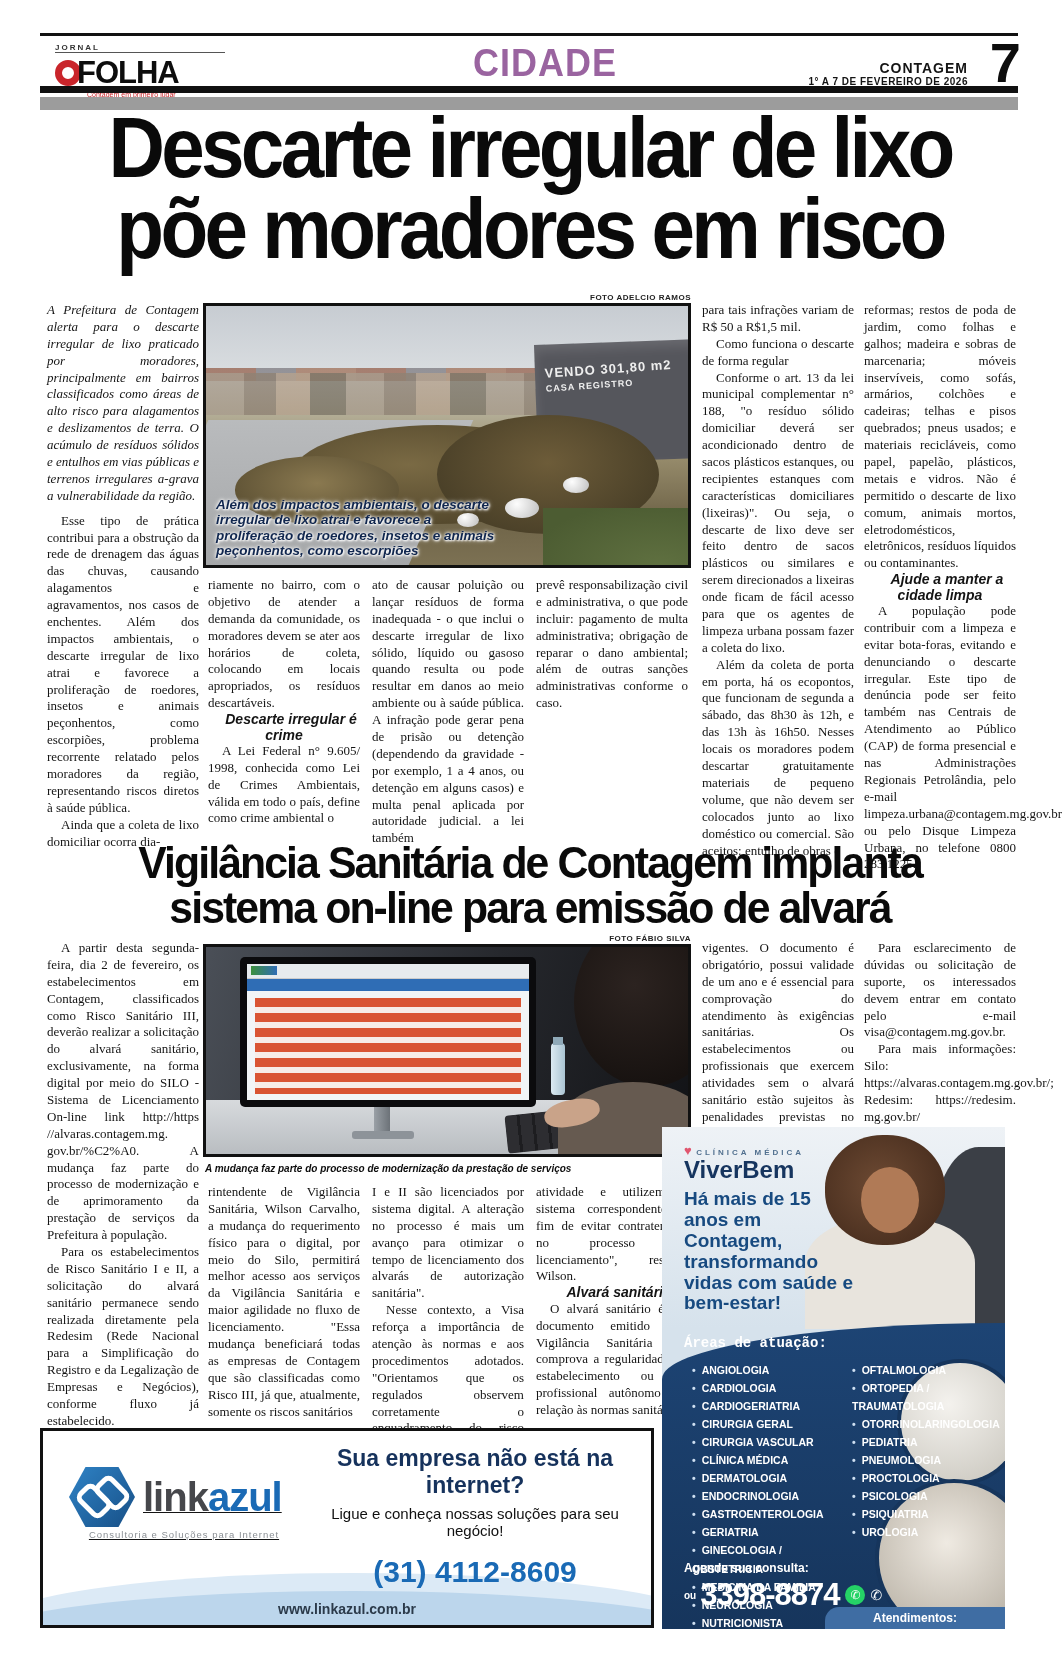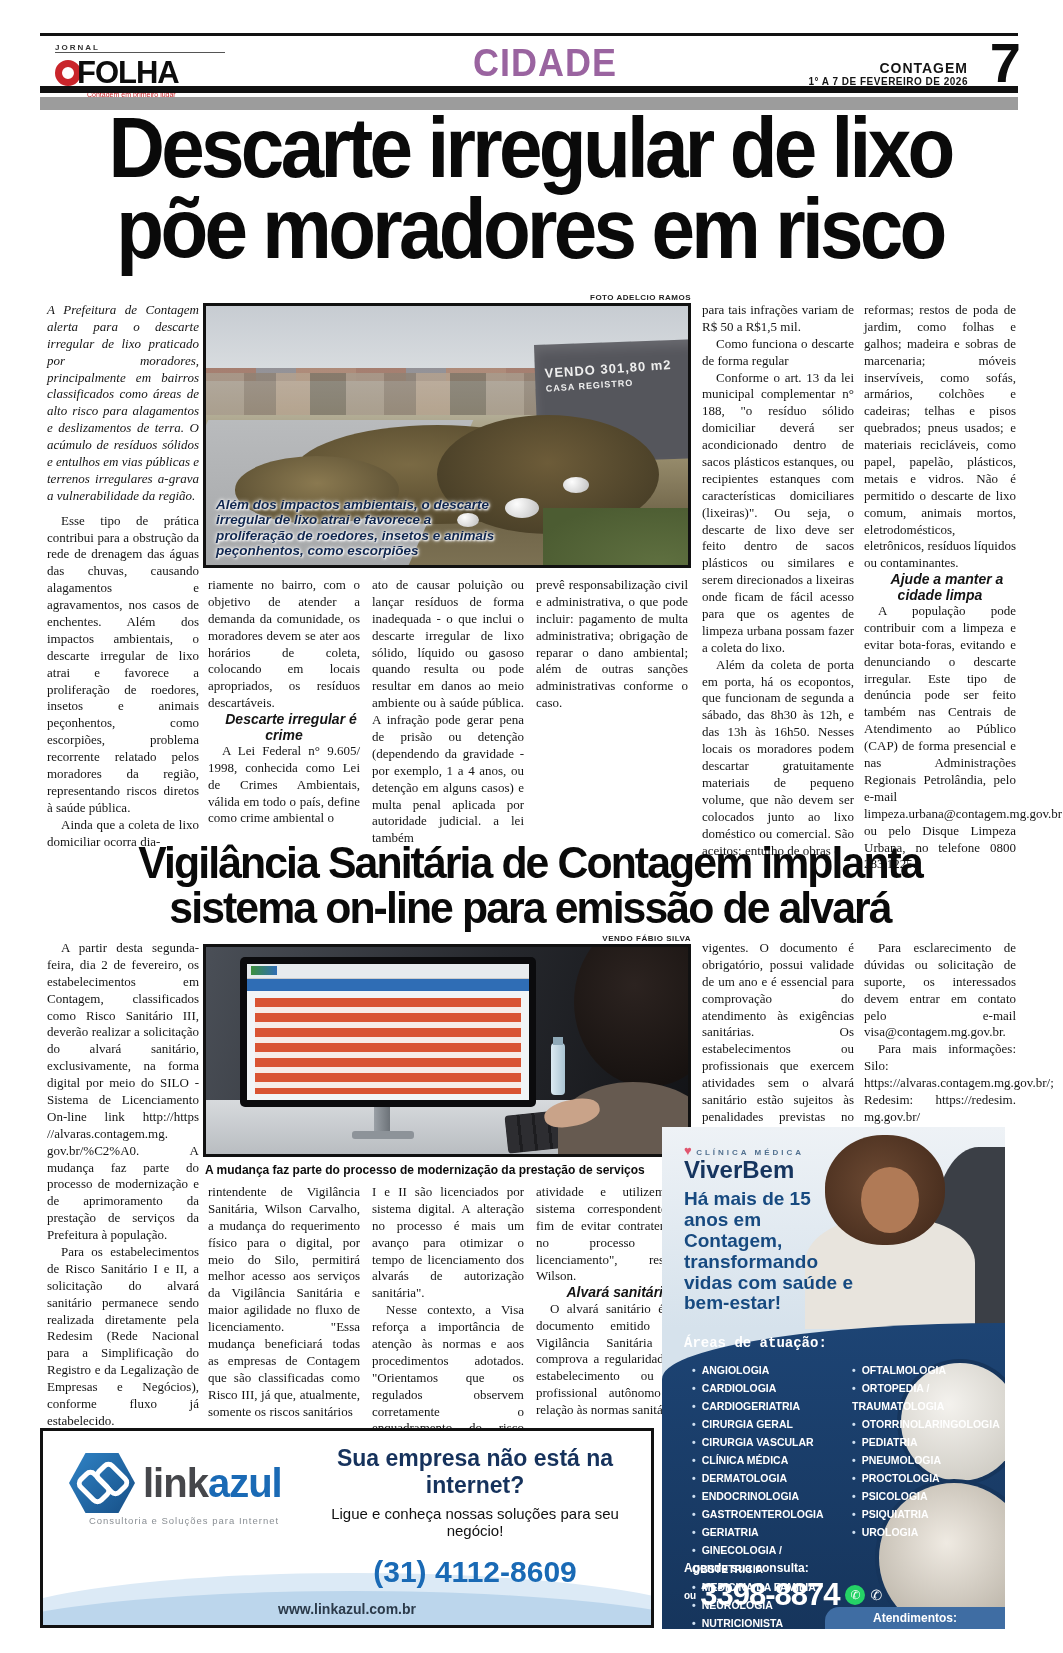--- a/index.html
+++ b/index.html
@@ -79,22 +79,22 @@
             background:repeating-linear-gradient(#d95433 0 9px,#f7ece7 9px 15px);}
   .stand{position:absolute;left:168px;top:160px;width:16px;height:26px;background:linear-gradient(90deg,#9aa0a6,#6c7278);}
   .base{position:absolute;left:146px;top:184px;width:62px;height:8px;background:#8d9399;border-radius:3px;}
   .kbd{position:absolute;left:300px;bottom:8px;width:150px;height:38px;background:#1d1d20;border-radius:4px;transform:rotate(-6deg);
        background-image:repeating-linear-gradient(90deg,#2d2d31 0 12px,#1d1d20 12px 15px),repeating-linear-gradient(#2d2d31 0 8px,#1d1d20 8px 11px);}
   .hair{position:absolute;right:-36px;top:-30px;width:150px;height:170px;background:radial-gradient(circle at 40% 40%,#2c2320,#171210 75%);border-radius:50%;}
   .shoulder{position:absolute;right:-20px;bottom:-18px;width:150px;height:90px;background:#665a50;border-radius:50% 50% 0 0;}
   .hand{position:absolute;right:88px;bottom:28px;width:56px;height:26px;background:#c9a389;border-radius:45%;transform:rotate(-12deg);}
   .bottle{position:absolute;left:345px;top:96px;width:14px;height:52px;background:linear-gradient(90deg,#dceaf2,#aac4d2);border-radius:4px;}
   .bcap{position:absolute;left:347px;top:90px;width:10px;height:8px;background:#8fa9b8;}
-  .cap2{left:205px;top:1163px;width:488px;font-family:"Liberation Sans",sans-serif;font-weight:bold;
-        font-size:12px;color:#0d0d0d;}
+  .cap2{left:205px;top:1163px;width:488px;font-family:"Liberation Sans",sans-serif;font-weight:bold;font-style:italic;
+        font-size:10px;color:#0d0d0d;}
 
   
   .ad-vb{left:662px;top:1127px;width:343px;height:502px;overflow:hidden;background:linear-gradient(#eef2f6,#d6e2ec 40%);
          font-family:"Liberation Sans",sans-serif;}
   .vb-hair{position:absolute;right:60px;top:8px;width:120px;height:110px;background:radial-gradient(circle at 45% 45%,#6d4a33,#4a2f1f 75%);border-radius:48%;}
   .vb-face{position:absolute;right:86px;top:40px;width:58px;height:66px;background:#b07a56;border-radius:50%;}
   .vb-coat{position:absolute;right:30px;top:92px;width:170px;height:110px;background:#e8e4dd;border-radius:40% 40% 0 0;}
   .vb-patient{position:absolute;right:-40px;top:20px;width:110px;height:190px;background:#3b3f46;border-radius:40% 0 0 10%;}
   .vb-dark{position:absolute;left:0;top:196px;width:100%;height:306px;background:linear-gradient(#1d4474,#16355c);
            border-top-left-radius:100% 56px;}
@@ -120,21 +120,21 @@
   .vb-tel{color:#fff;font-size:14px;margin-left:5px;}
   .vb-atend{position:absolute;right:0;bottom:0;width:180px;height:22px;background:#3f6da3;border-radius:14px 0 0 0;
             color:#fff;font-weight:bold;font-size:12px;text-align:center;line-height:22px;}
 
   
   .ad-la{left:40px;top:1428px;width:614px;height:200px;border:3px solid #111;box-sizing:border-box;background:#fff;
          overflow:hidden;font-family:"Liberation Sans",sans-serif;}
   .la-wave2{position:absolute;left:-60px;bottom:-58px;width:740px;height:110px;background:#dceaf6;border-radius:50% 50% 0 0;}
   .la-wave1{position:absolute;left:-80px;bottom:-70px;width:780px;height:104px;background:#bcd6ec;border-radius:50% 50% 0 0;}
   .la-site{position:absolute;left:0;bottom:8px;width:100%;text-align:center;font-size:14px;font-weight:bold;color:#2b3a4a;}
-  .la-logoblk{position:absolute;left:26px;top:22px;width:250px;}
+  .la-logoblk{position:absolute;left:26px;top:36px;width:250px;text-decoration:underline;}
   .la-hex{width:66px;height:60px;background:linear-gradient(135deg,#2f83c6,#174f86);
           clip-path:polygon(25% 0,75% 0,100% 50%,75% 100%,25% 100%,0 50%);position:relative;float:left;margin-right:8px;}
   .la-link1,.la-link2{position:absolute;width:24px;height:14px;border:5px solid #fff;border-radius:8px;}
   .la-link1{left:8px;top:22px;transform:rotate(45deg);}
   .la-link2{left:26px;top:14px;transform:rotate(45deg);}
   .la-brand{font-size:40px;font-weight:900;letter-spacing:-1px;line-height:60px;}
   .la-brand .b1{color:#46474b;}
   .la-brand .b2{color:#1a6ab5;}
   .la-tag{clear:both;font-size:9.5px;color:#8a8f94;letter-spacing:1px;padding-top:2px;text-align:center;width:230px;}
   .la-right{position:absolute;left:262px;top:14px;width:340px;text-align:center;}
@@ -217,21 +217,21 @@
     <p class="ni">reformas; restos de poda de jardim, como folhas e galhos; madeira e sobras de marcenaria; móveis inservíveis, como sofás, armários, colchões e cadeiras; telhas e pisos quebrados; pneus usados; e materiais recicláveis, como papel, papelão, plásticos, metais e vidros. Não é permitido o descarte de lixo comum, animais mortos, eletrodomésticos, eletrônicos, resíduos líquidos ou contaminantes.</p>
     <p class="subhead">Ajude a manter a cidade limpa</p>
     <p>A população pode contribuir com a limpeza e evitar bota-foras, evitando e denunciando o descarte irregular. Este tipo de denúncia pode ser feito também nas Centrais de Atendimento ao Público (CAP) de forma presencial e nas Administrações Regionais Petrolândia, pelo e-mail limpeza.urbana@contagem.mg.gov.br ou pelo Disque Limpeza Urbana, no telefone 0800 283 1225.</p>
   </div>
 
   <div class="abs headline2">
     <div>Vigilância Sanitária de Contagem implanta</div>
     <div>sistema on-line para emissão de alvará</div>
   </div>
 
-  <div class="credit" style="left:575px;top:934px;width:116px;text-align:right;">VENDO FÁBIO SILVA</div>
+  <div class="credit" style="left:575px;top:934px;width:116px;text-align:right;">FOTO FÁBIO SILVA</div>
   <div class="abs photo2">
     <div class="desk"></div>
     <div class="monitor">
       <div class="screen">
         <div class="scr-top"></div>
         <div class="scr-logo"></div>
         <div class="scr-bar"></div>
         <div class="scr-rows"></div>
       </div>
     </div>

